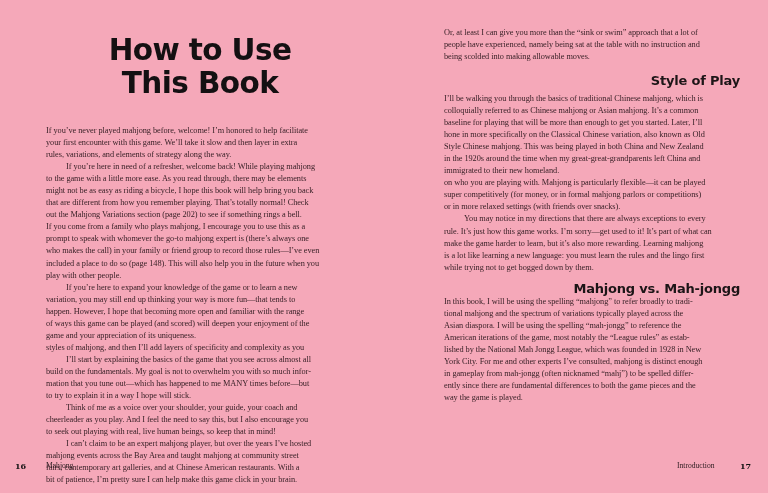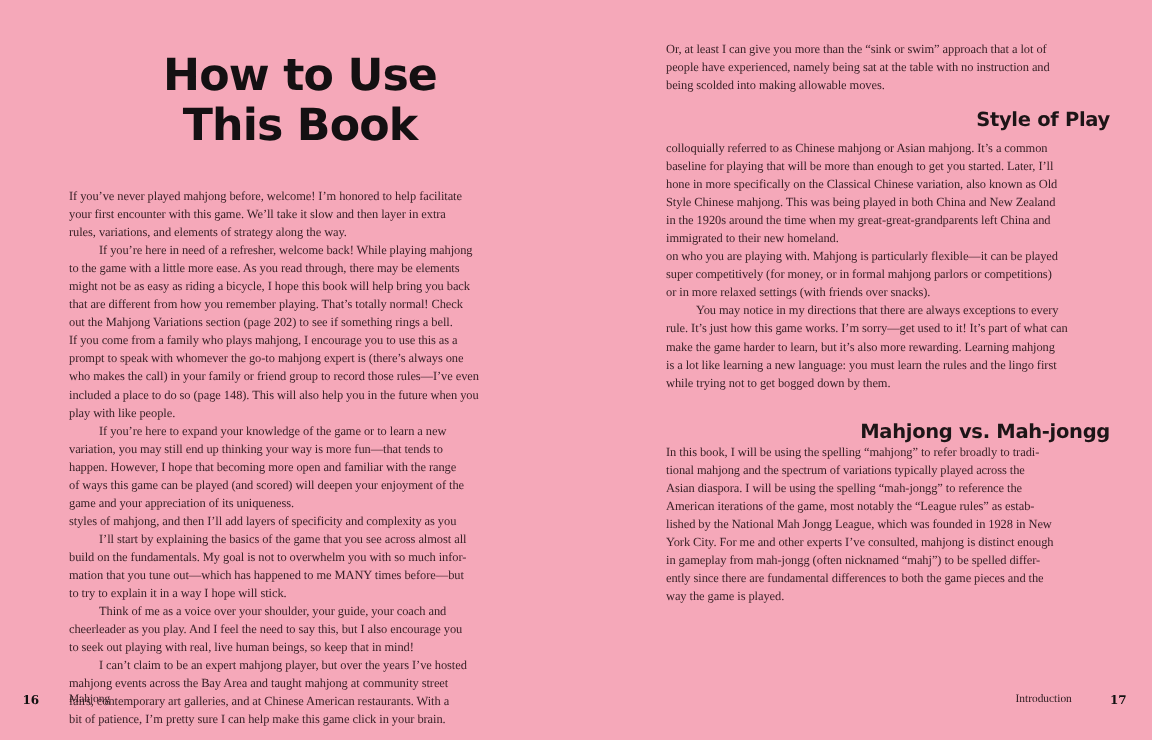--- a/index.html
+++ b/index.html
@@ -94,21 +94,21 @@
       <span class="line">rules, variations, and elements of strategy along the way.</span>
       <span class="line indent">If you’re here in need of a refresher, welcome back! While playing mahjong</span>
       <span class="line">to the game with a little more ease. As you read through, there may be elements</span>
       <span class="line">might not be as easy as riding a bicycle, I hope this book will help bring you back</span>
       <span class="line">that are different from how you remember playing. That’s totally normal! Check</span>
       <span class="line">out the Mahjong Variations section (page 202) to see if something rings a bell.</span>
       <span class="line">If you come from a family who plays mahjong, I encourage you to use this as a</span>
       <span class="line">prompt to speak with whomever the go-to mahjong expert is (there’s always one</span>
       <span class="line">who makes the call) in your family or friend group to record those rules—I’ve even</span>
       <span class="line">included a place to do so (page 148). This will also help you in the future when you</span>
-      <span class="line">play with like people.</span>
+      <span class="line">play with other people.</span>
       <span class="line indent">If you’re here to expand your knowledge of the game or to learn a new</span>
       <span class="line">variation, you may still end up thinking your way is more fun—that tends to</span>
       <span class="line">happen. However, I hope that becoming more open and familiar with the range</span>
       <span class="line">of ways this game can be played (and scored) will deepen your enjoyment of the</span>
       <span class="line">game and your appreciation of its uniqueness.</span>
       <span class="line">styles of mahjong, and then I’ll add layers of specificity and complexity as you</span>
       <span class="line indent">I’ll start by explaining the basics of the game that you see across almost all</span>
       <span class="line">build on the fundamentals. My goal is not to overwhelm you with so much infor-</span>
       <span class="line">mation that you tune out—which has happened to me MANY times before—but</span>
       <span class="line">to try to explain it in a way I hope will stick.</span>
@@ -122,20 +122,21 @@
     </div>
 
   <div class="body-text right-body-top" id="right-intro">
       <span class="line">Or, at least I can give you more than the “sink or swim” approach that a lot of</span>
       <span class="line">people have experienced, namely being sat at the table with no instruction and</span>
       <span class="line">being scolded into making allowable moves.</span>
     </div>
 
   <h2 class="section-heading h-style">Style of Play</h2>
   <div class="body-text right-body-style" id="right-style">
+      <span class="line">I’ll be walking you through the basics of traditional Chinese mahjong, which is</span>
       <span class="line">colloquially referred to as Chinese mahjong or Asian mahjong. It’s a common</span>
       <span class="line">baseline for playing that will be more than enough to get you started. Later, I’ll</span>
       <span class="line">hone in more specifically on the Classical Chinese variation, also known as Old</span>
       <span class="line">Style Chinese mahjong. This was being played in both China and New Zealand</span>
       <span class="line">in the 1920s around the time when my great-great-grandparents left China and</span>
       <span class="line">immigrated to their new homeland.</span>
       <span class="line">on who you are playing with. Mahjong is particularly flexible—it can be played</span>
       <span class="line">super competitively (for money, or in formal mahjong parlors or competitions)</span>
       <span class="line">or in more relaxed settings (with friends over snacks).</span>
       <span class="line indent">You may notice in my directions that there are always exceptions to every</span>

